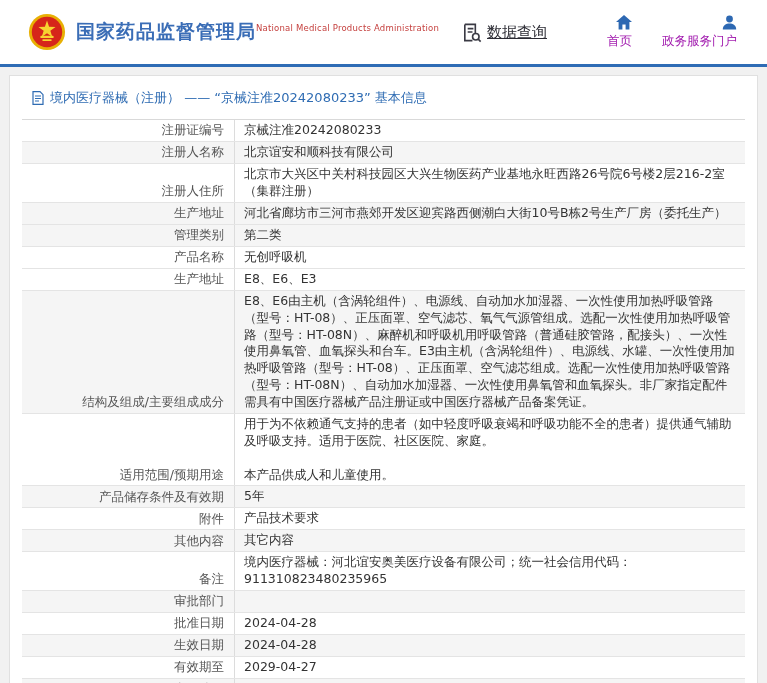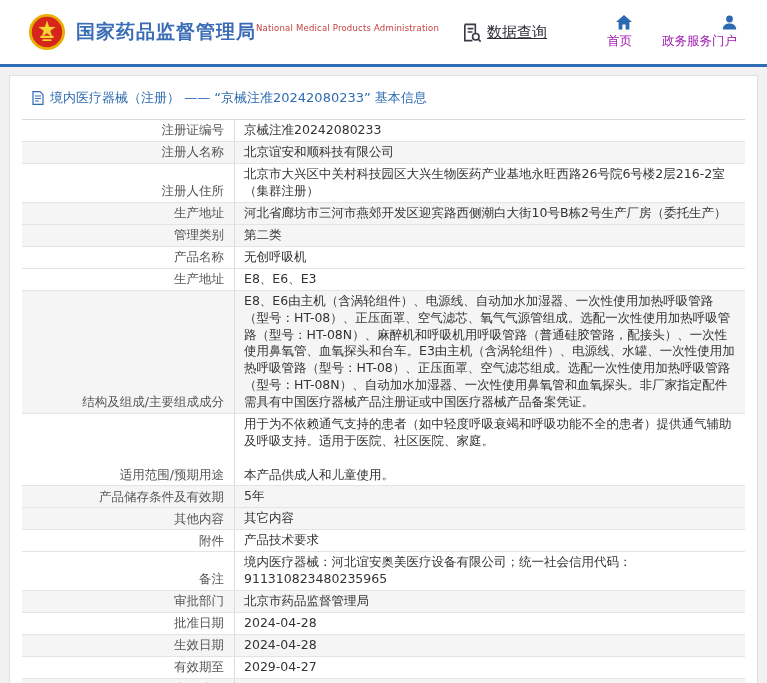--- a/index.html
+++ b/index.html
@@ -200,53 +200,50 @@
 
       <div class="row alt">
         <div class="cl">
             <span>产品储存条件及有效期</span>
           </div>
         <div class="cv">
             <span>5年</span>
           </div>
       </div>
 
+      <div class="row">
+        <div class="cl">
+            <span>附件</span>
+          </div>
+        <div class="cv">
+            <span>产品技术要求</span>
+          </div>
+      </div>
+
       <div class="row alt">
         <div class="cl">
             <span>其他内容</span>
           </div>
         <div class="cv">
             <span>其它内容</span>
           </div>
       </div>
 
       <div class="row">
         <div class="cl">
-            <span>附件</span>
-          </div>
-        <div class="cv">
-            <span>产品技术要求</span>
-          </div>
-      </div>
-
-      <div class="row">
-        <div class="cl">
             <span>备注</span>
           </div>
         <div class="cv">
             <span>境内医疗器械：河北谊安奥美医疗设备有限公司；统一社会信用代码：911310823480235965</span>
           </div>
       </div>
 
       <div class="row alt">
         <div class="cl">
             <span>审批部门</span>
-          </div>
-        <div class="cv">
-            <span>北京市药品监督管理局</span>
           </div>
       </div>
 
       <div class="row">
         <div class="cl">
             <span>批准日期</span>
           </div>
         <div class="cv">
             <span>2024-04-28</span>
           </div>

